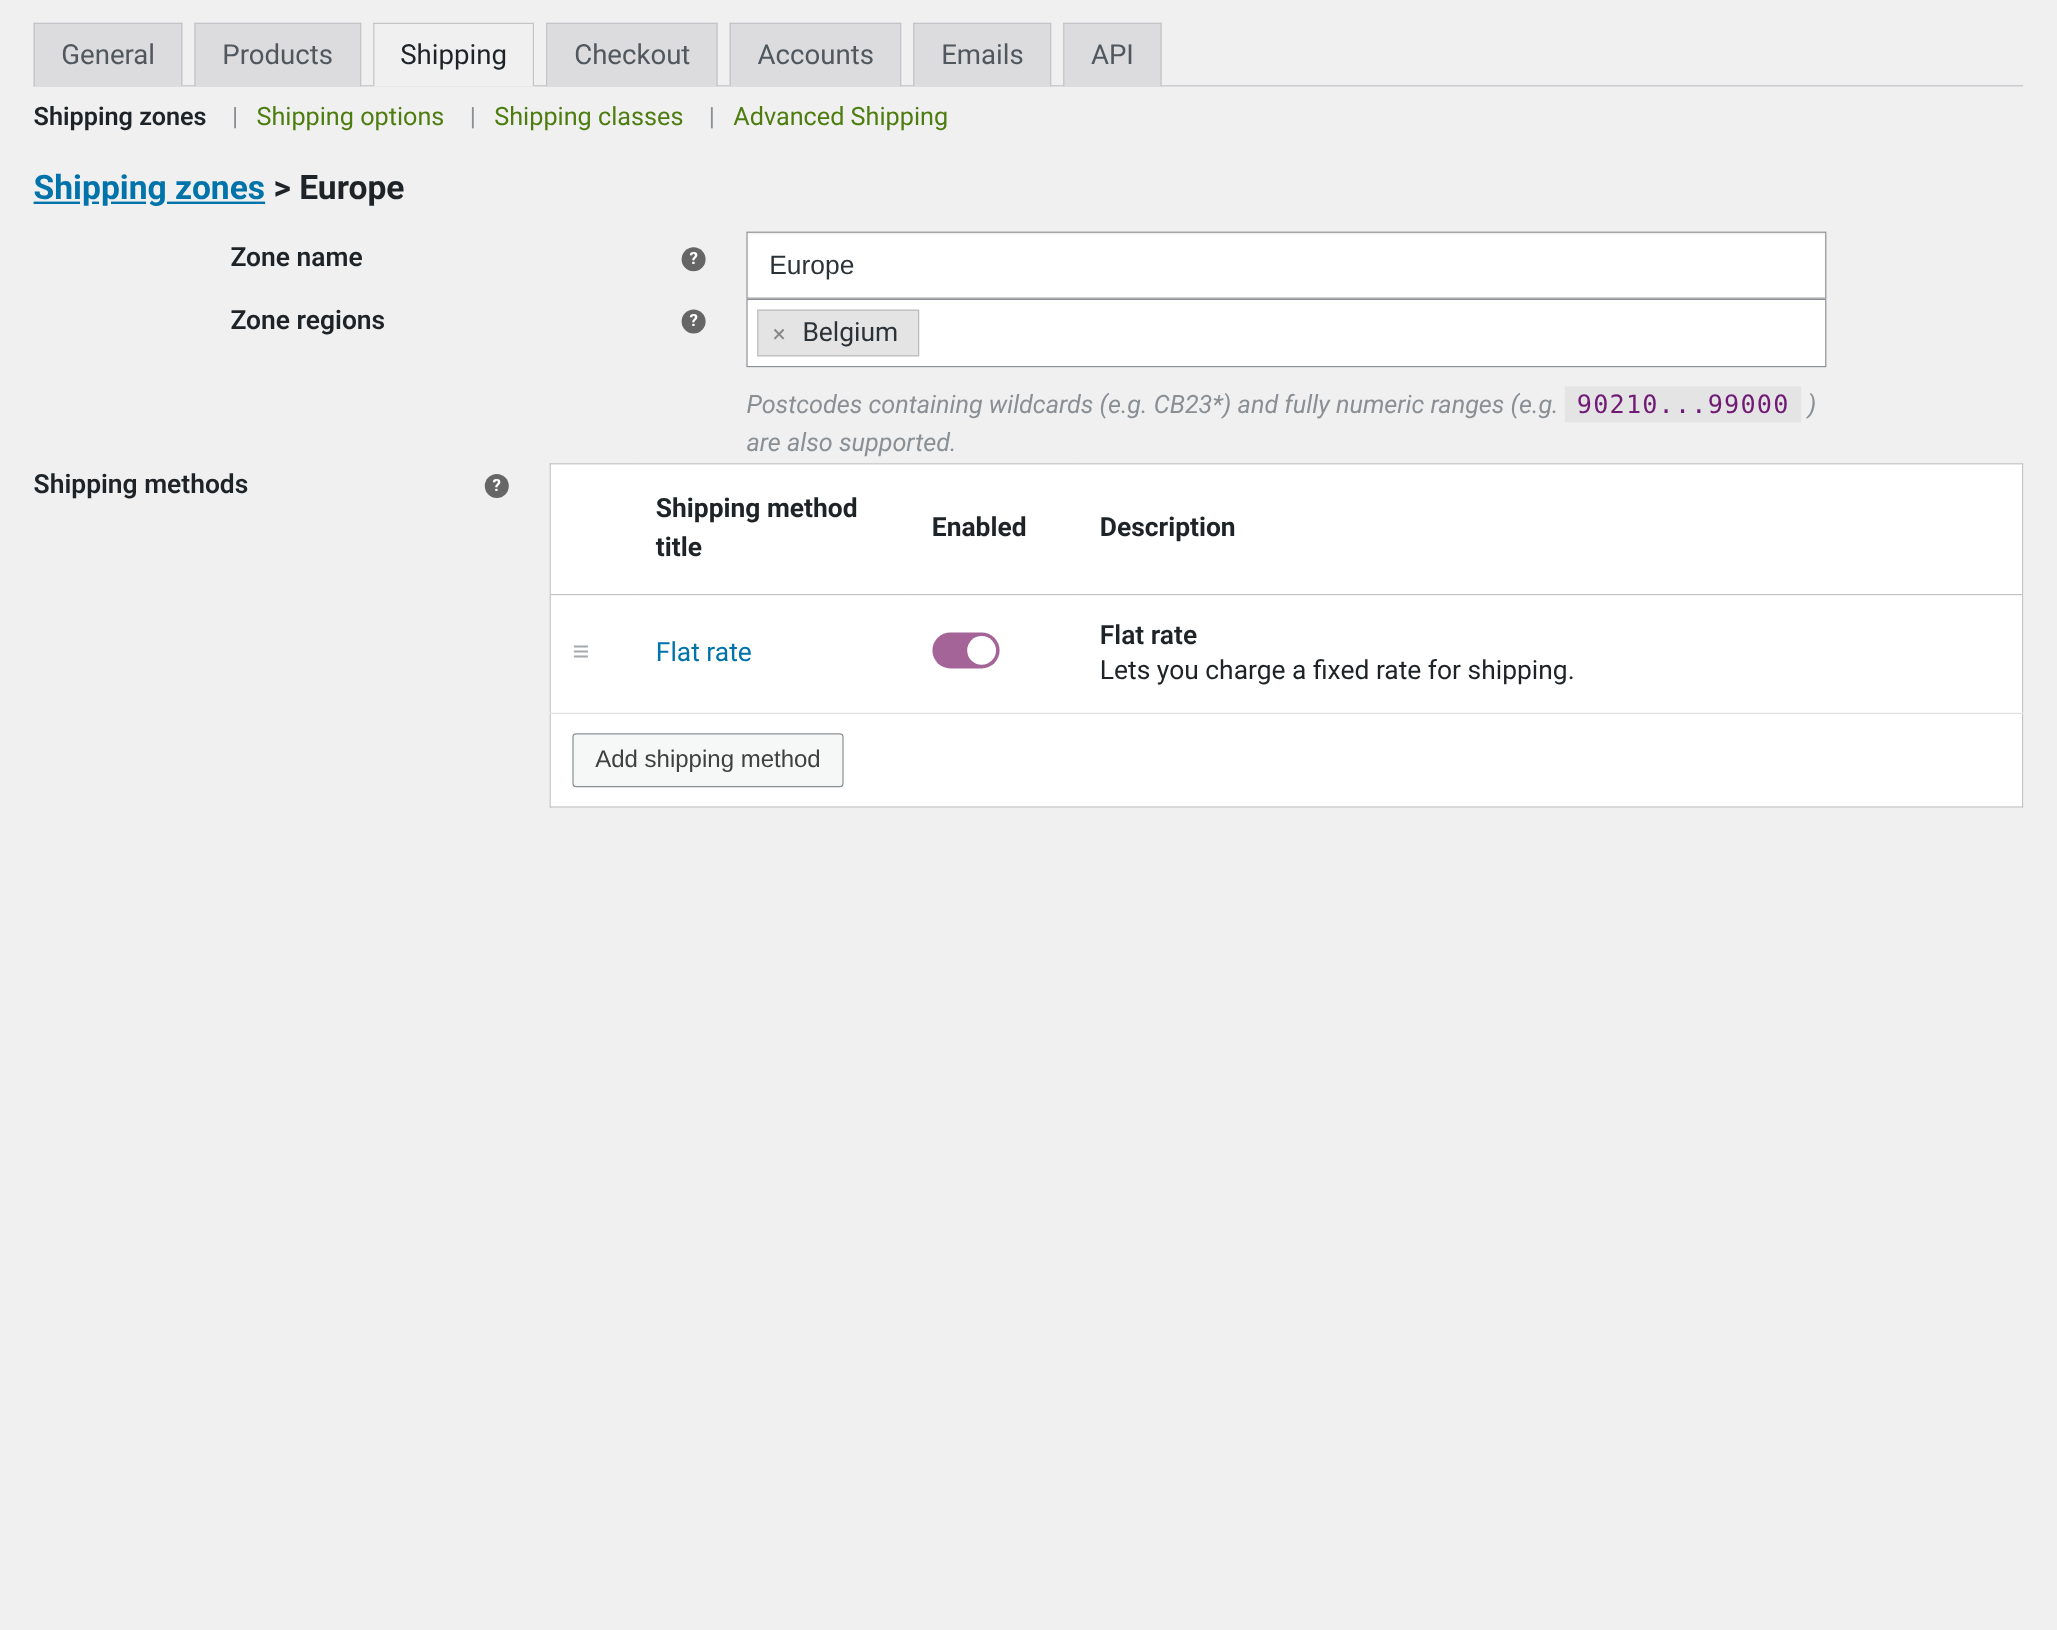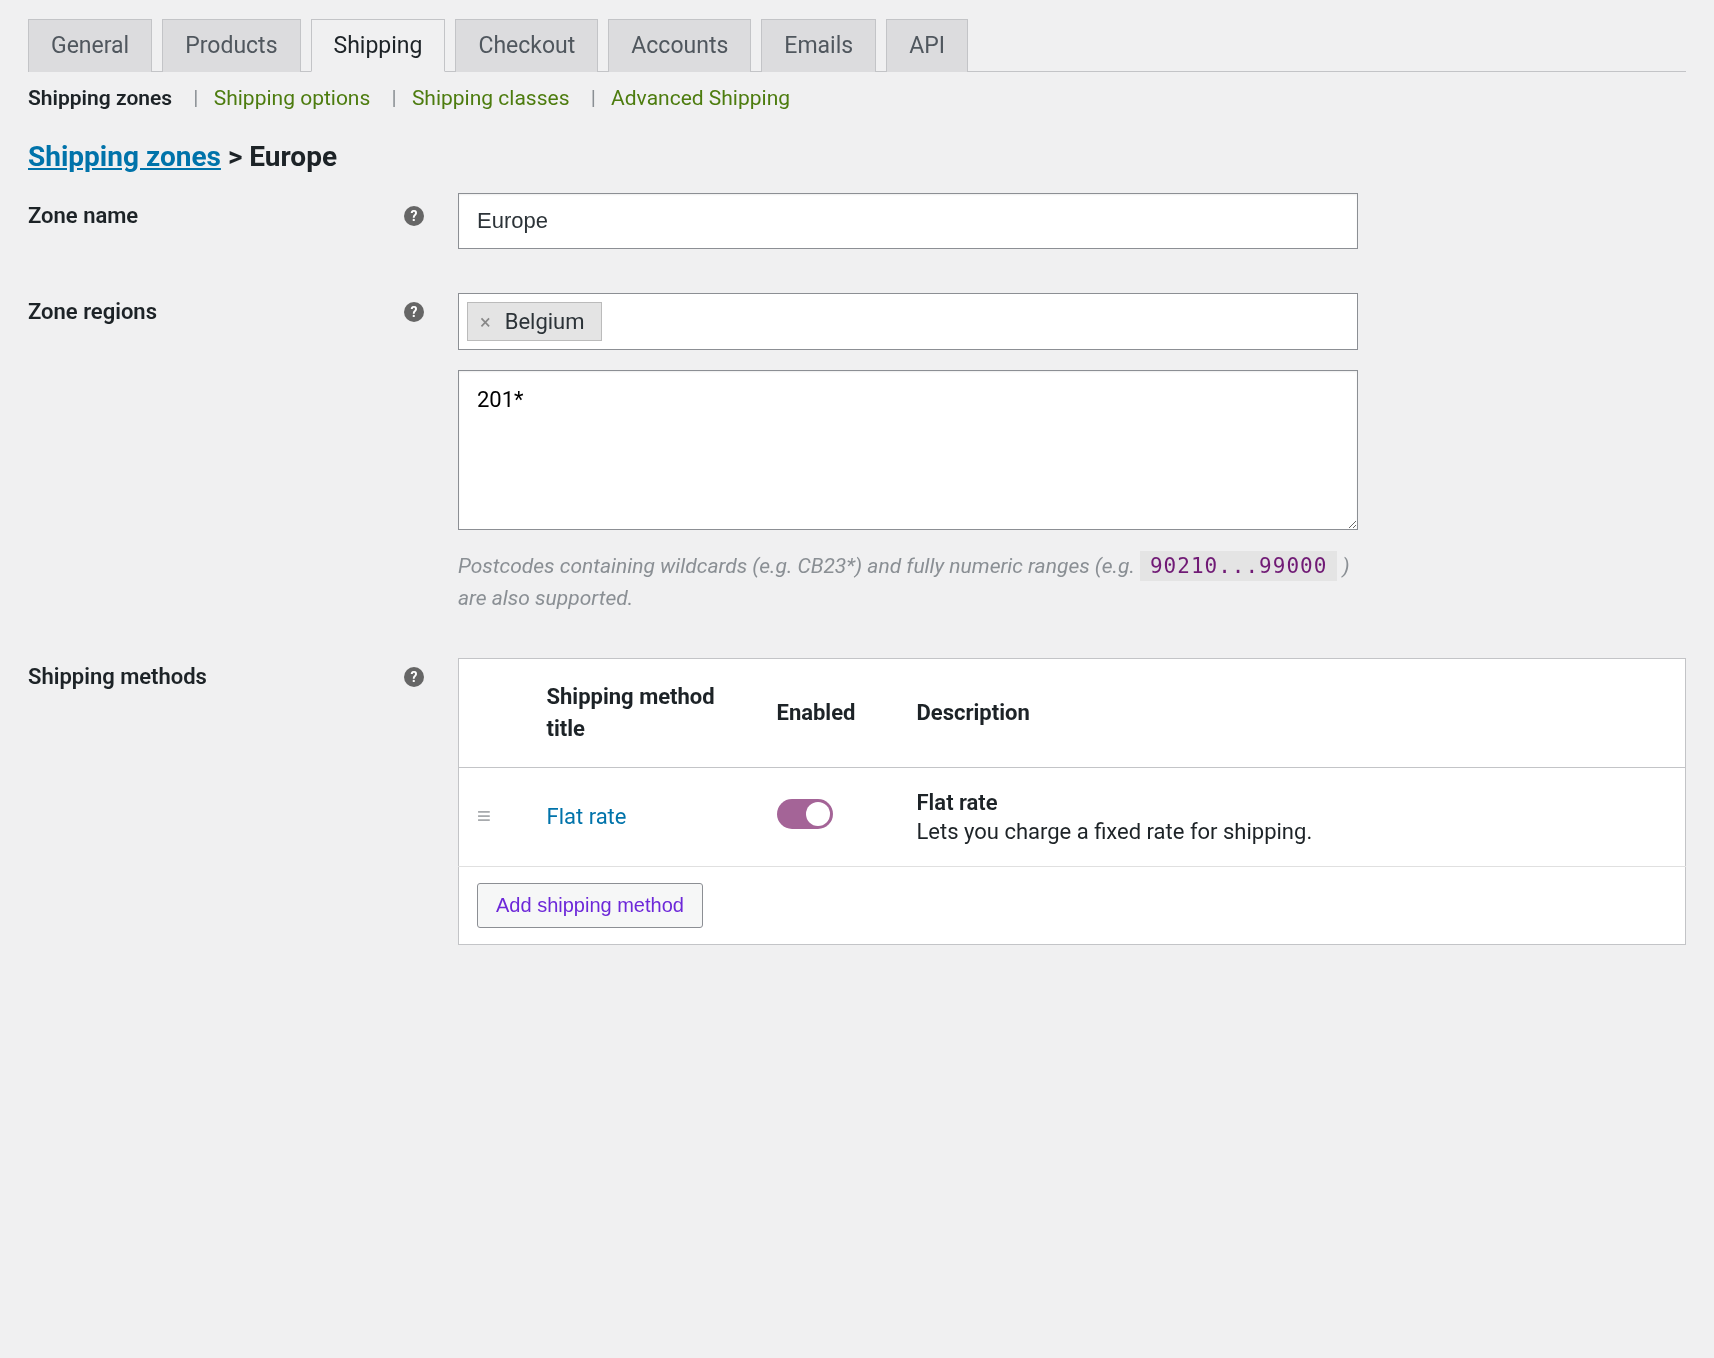--- a/index.html
+++ b/index.html
@@ -59,21 +59,21 @@
     }
     .page-title a {
       color: #0073aa;
       text-decoration: underline;
     }
     .page-title .sep { color: #1d2327; font-weight: 700; }
     
     .form-row {
       display: flex;
       align-items: flex-start;
-      margin-bottom: 44px;
+      justify-content: center;
     }
     .form-label {
       width: 430px;
       display: flex;
       align-items: center;
       justify-content: space-between;
       padding-right: 34px;
       font-size: 22px;
       font-weight: 600;
       padding-top: 10px;
@@ -208,21 +208,21 @@
     }
     
     .methods-footer td {
       padding: 16px 18px;
     }
     .btn {
       border: 1px solid #8c8f94;
       background: #f6f7f7;
       padding: 10px 18px;
       font-size: 20px;
-      color: #6d28d9;
+      color: #404040;
       cursor: pointer;
       border-radius: 3px;
     }
   </style>
 </head>
 <body>
 
 <div class="tabs">
   <div class="tab">General</div>
   <div class="tab">Products</div>
@@ -264,21 +264,20 @@
     <span>Zone regions</span>
     <span class="help-icon">?</span>
   </div>
   <div class="form-field">
     <div class="token-box">
       <span class="token">
         <span class="remove">×</span>
         <span>Belgium</span>
       </span>
     </div>
-    <textarea class="textarea" style="">201*</textarea>
     <p class="hint">
       <span>Postcodes containing wildcards (e.g. CB23*) and fully numeric ranges (e.g. </span><code>90210...99000</code><span> ) are also supported.</span>
     </p>
   </div>
 </div>
 
 <div class="form-row">
   <div class="form-label top">
     <span>Shipping methods</span>
     <span class="help-icon">?</span>

